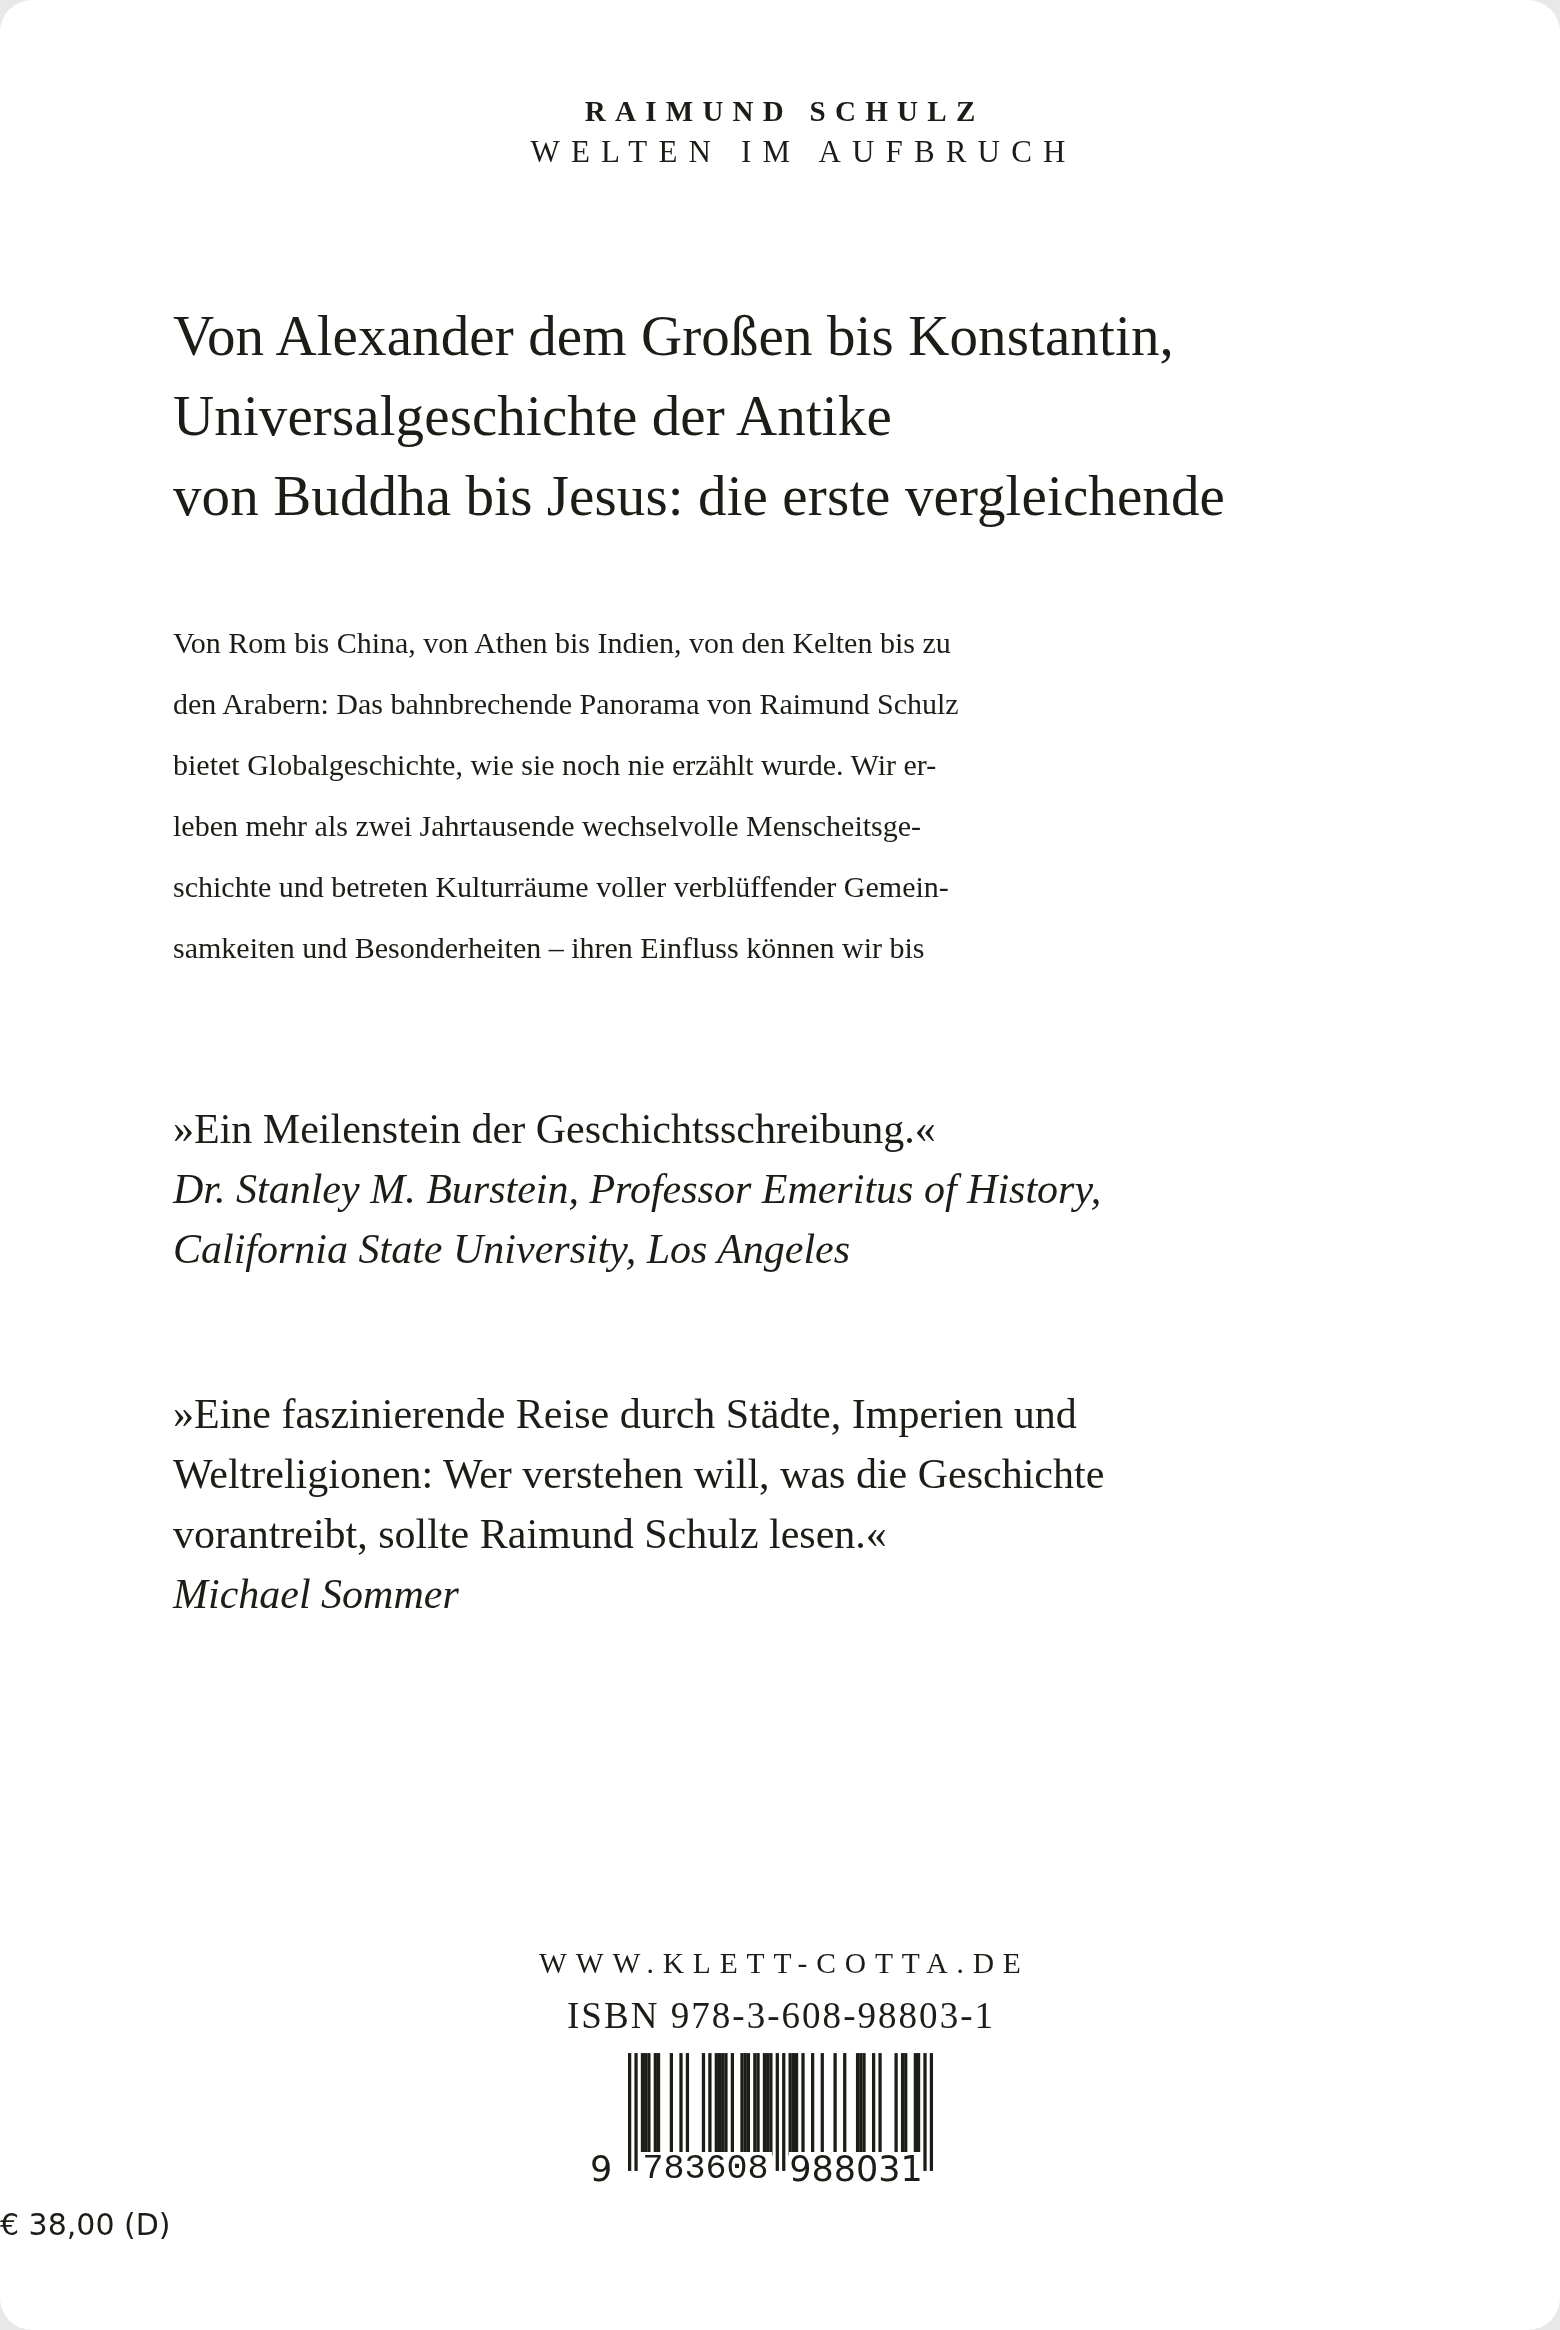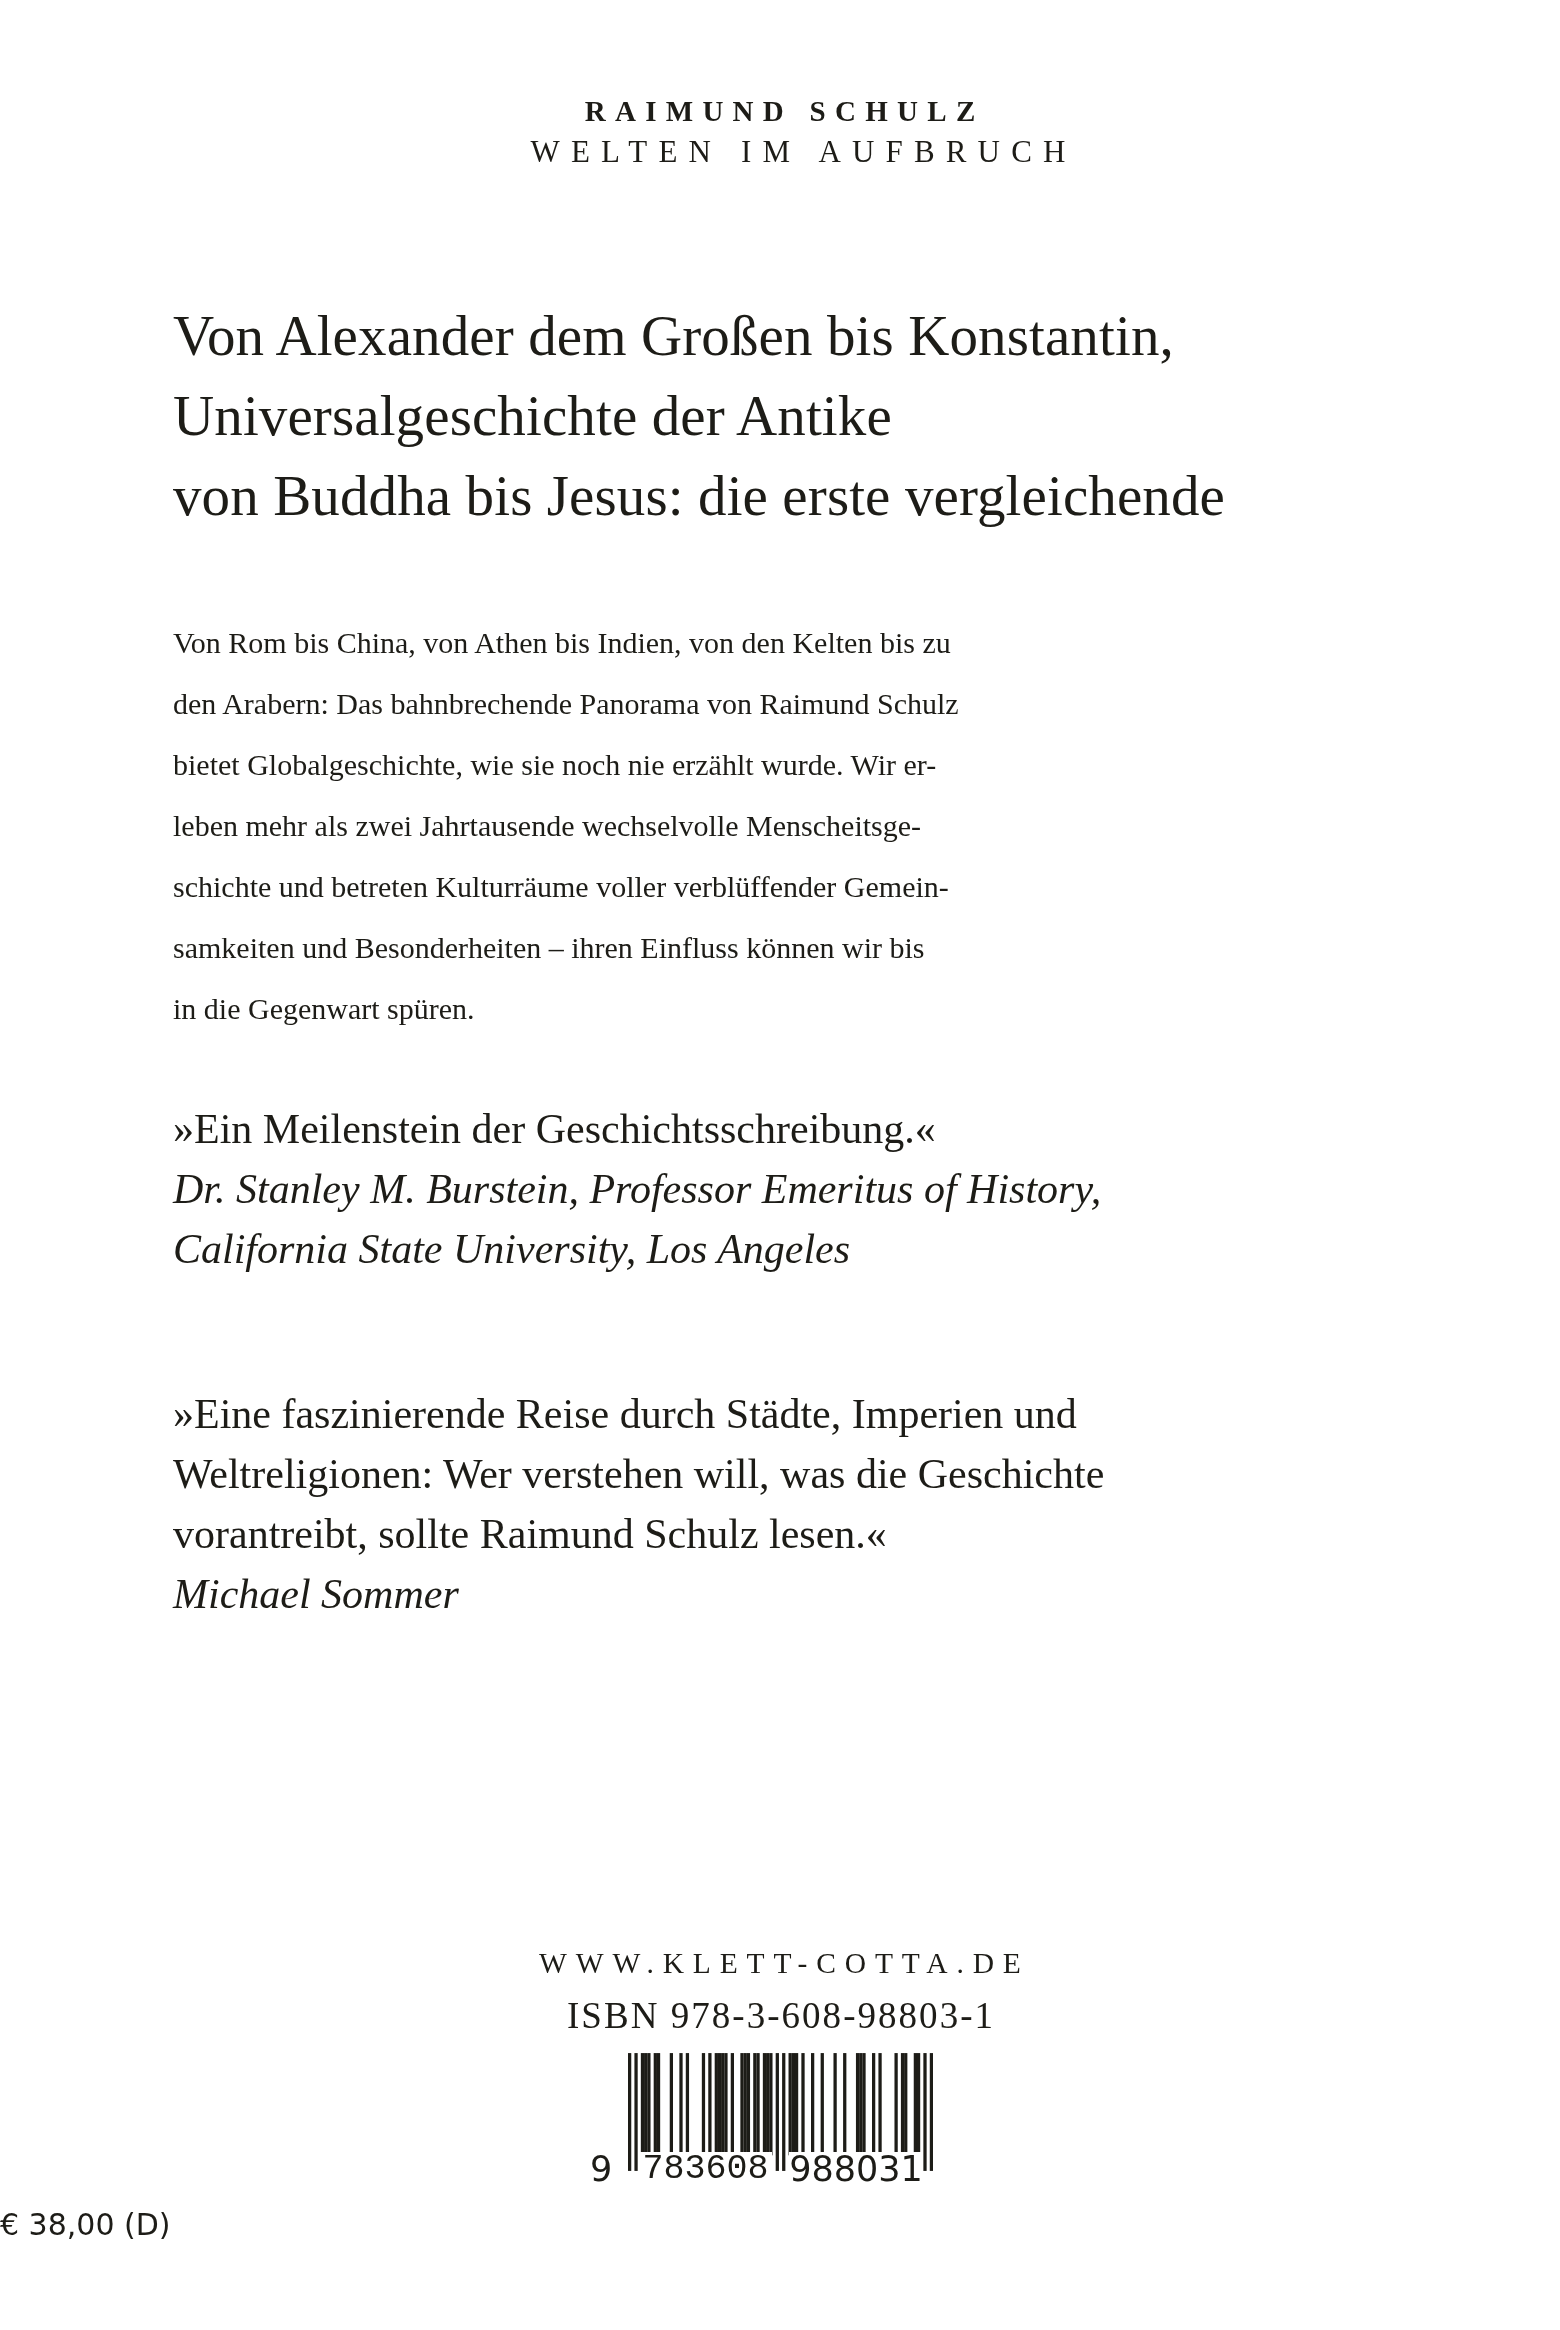--- a/index.html
+++ b/index.html
@@ -4,20 +4,21 @@
 <style>
   html,body{margin:0;padding:0;background:#e8e8e8;}
   .cover{
     position:relative;
     width:1560px;height:2330px;
     margin:0 auto;
     background:#ffffff;
     color:#1d1c17;
     font-family:"Liberation Serif", serif;
     overflow:hidden;
+    border-radius:32px;
   }
   
   .header{position:absolute;top:94px;left:0;width:100%;text-align:center;}
   .author{
     font-size:29px;font-weight:bold;line-height:35px;
     letter-spacing:0.32em;text-indent:0.32em;
   }
   .series{
     font-size:31px;font-weight:normal;line-height:35px;margin-top:5.2px;
     letter-spacing:0.36em;text-indent:0.36em;margin-left:36px;
@@ -80,21 +81,20 @@
       <div class="hline">von Buddha bis Jesus: die erste vergleichende</div>
     </div>
 
   <div class="blurb">
       <div class="bline">Von Rom bis China, von Athen bis Indien, von den Kelten bis zu</div>
       <div class="bline">den Arabern: Das bahnbrechende Panorama von Raimund Schulz</div>
       <div class="bline">bietet Globalgeschichte, wie sie noch nie erzählt wurde. Wir er-</div>
       <div class="bline">leben mehr als zwei Jahrtausende wechselvolle Menscheitsge-</div>
       <div class="bline">schichte und betreten Kulturräume voller verblüffender Gemein-</div>
       <div class="bline">samkeiten und Besonderheiten – ihren Einfluss können wir bis</div>
-      <div class="bline">in die Gegenwart spüren.</div>
     </div>
 
   <div class="quote quote1">
     <div class="qlines">
         <div class="qline">»Ein Meilenstein der Geschichtsschreibung.«</div>
       </div>
     <div class="attr">
         <div class="aline">Dr. Stanley M. Burstein, Professor Emeritus of History,</div>
         <div class="aline">California State University, Los Angeles</div>
       </div>

